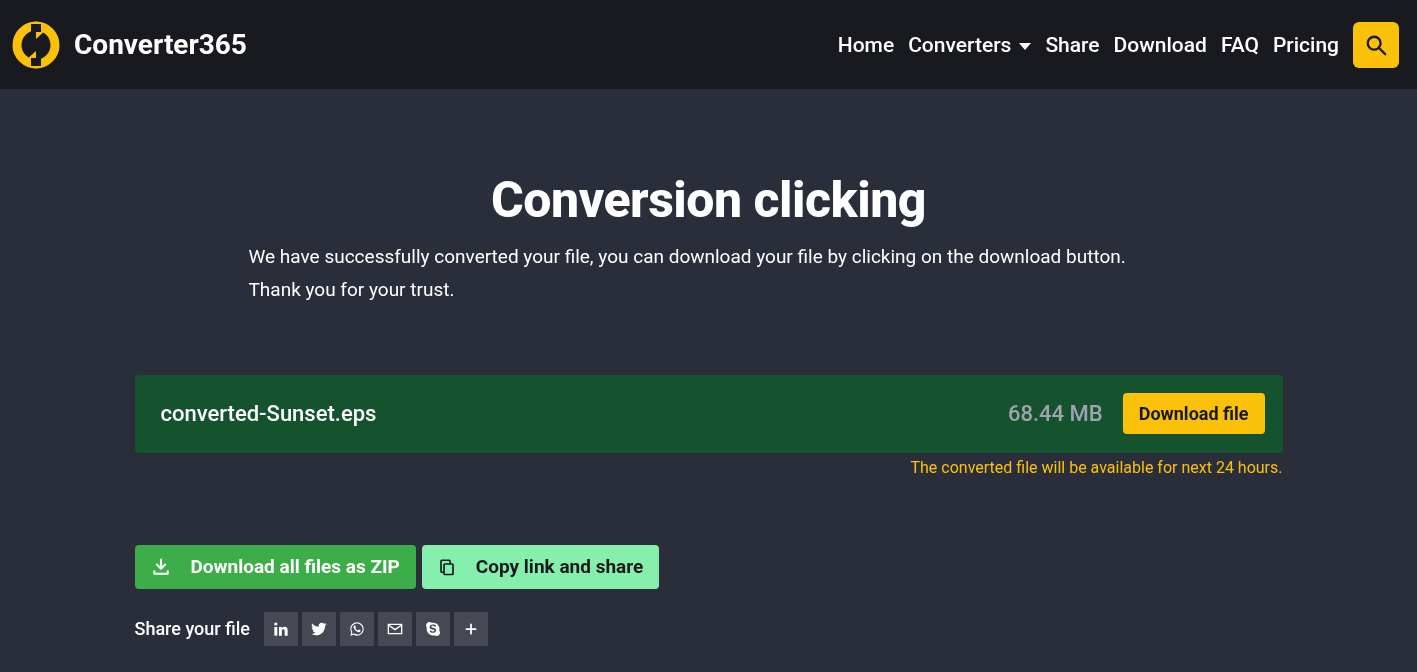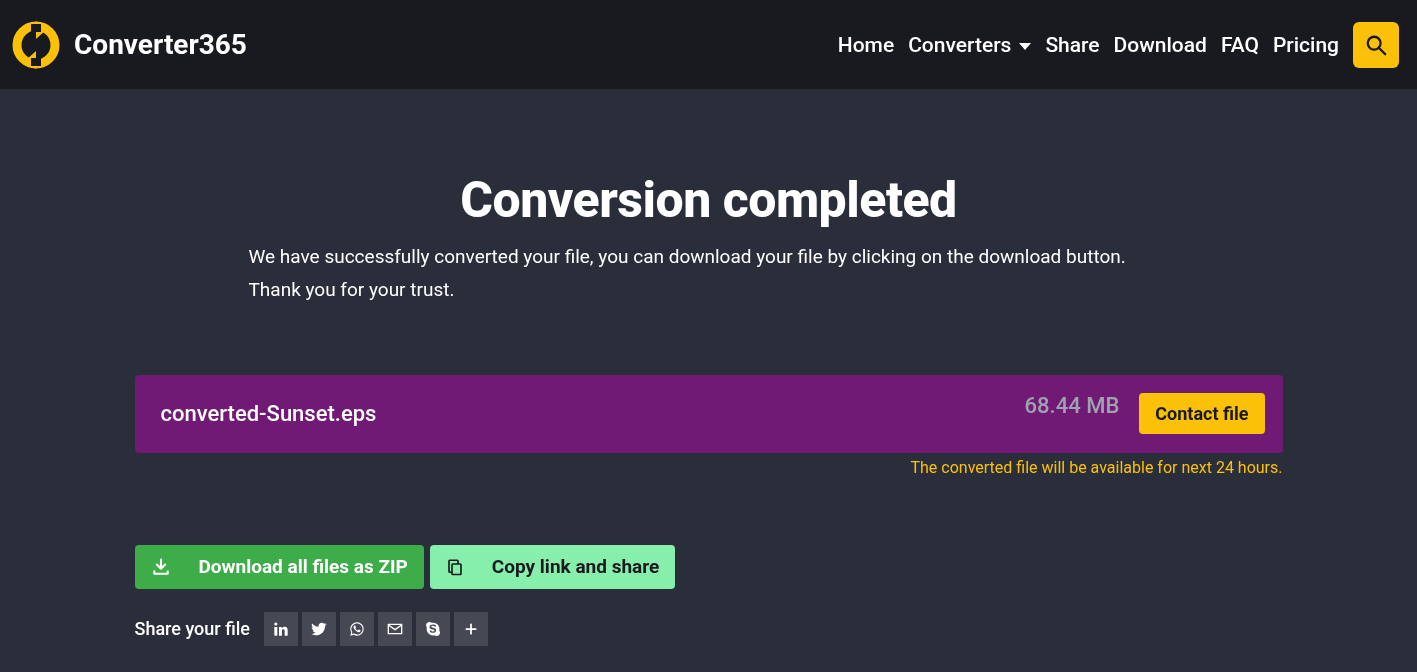--- a/index.html
+++ b/index.html
@@ -75,35 +75,36 @@
   font-size: 19px;
   font-weight: 400;
   margin: 12px auto 0;
   max-width: 920px;
   line-height: 1.73;
   color: #ffffff;
 }
 .file-card {
   width: 1148px;
   margin: 68px auto 0;
-  background: #701a75;
+  background: #14532d;
   border-radius: 4px;
   height: 78px;
   padding: 0 18px 0 26px;
   display: flex;
   align-items: center;
   gap: 48px;
 }
 .file-name {
   font-size: 22px;
   font-weight: 500;
 }
 .file-right {
   margin-left: auto;
   display: flex;
+  align-items: center;
   gap: 20px;
 }
 .file-size {
   color: #9fa3af;
   font-size: 22px;
   font-weight: 500;
 }
 .download-btn {
   background: #fbc108;
   color: #181a1f;
@@ -126,21 +127,21 @@
   display: flex;
   align-items: center;
   gap: 6px;
 }
 .btn-green, .btn-grey {
   height: 44px;
   border-radius: 4px;
   display: flex;
   align-items: center;
   padding: 0 16px;
-  gap: 28px;
+  gap: 20px;
   font-size: 19px;
   font-weight: 700;
   cursor: pointer;
 }
 .btn-green { background: #3dad49; color: #ffffff; }
 .btn-grey  { background: #86efac; color: #181a1f; }
 .btn-green svg, .btn-grey svg { display: block; }
 .share-row {
   width: 1148px;
   margin: 23px auto 0;
@@ -200,28 +201,28 @@
     <span class="search-btn">
       <svg width="22" height="22" viewBox="0 0 24 24">
         <circle cx="10" cy="10" r="7" fill="none" stroke="#181a1f" stroke-width="2.5"></circle>
         <line x1="15" y1="15" x2="22" y2="22" stroke="#181a1f" stroke-width="2.5" stroke-linecap="round"></line>
       </svg>
     </span>
   </nav>
 </div>
 
 <div class="main">
-  <h1 class="title">Conversion completed</h1>
+  <h1 class="title">Conversion clicking</h1>
   <p class="subtitle">We have successfully converted your file, you can download your file by clicking on the download button. Thank you for your trust.</p>
 
   <div class="file-card">
     <span class="file-name">converted-Sunset.eps</span>
     <div class="file-right">
       <span class="file-size">68.44 MB</span>
-      <span class="download-btn">Contact file</span>
+      <span class="download-btn">Download file</span>
     </div>
   </div>
 
   <div class="availability">The converted file will be available for next 24 hours.</div>
 
   <div class="actions-row">
     <div class="btn-green">
       <svg width="20" height="20" viewBox="0 0 24 24">
         <path d="M12 3 V14 M12 14 L7 9 M12 14 L17 9" stroke="#fff" stroke-width="2.5" fill="none" stroke-linecap="round" stroke-linejoin="round"></path>
         <path d="M4 17 V20 H20 V17" stroke="#fff" stroke-width="2.5" fill="none" stroke-linecap="round" stroke-linejoin="round"></path>

